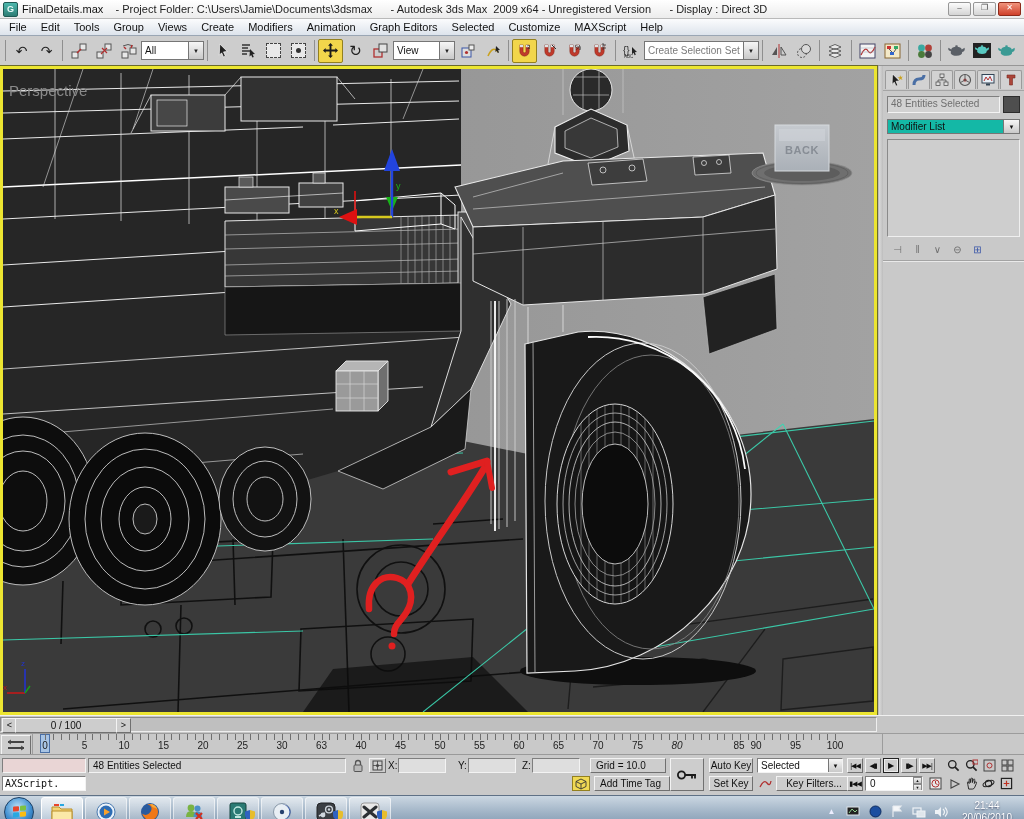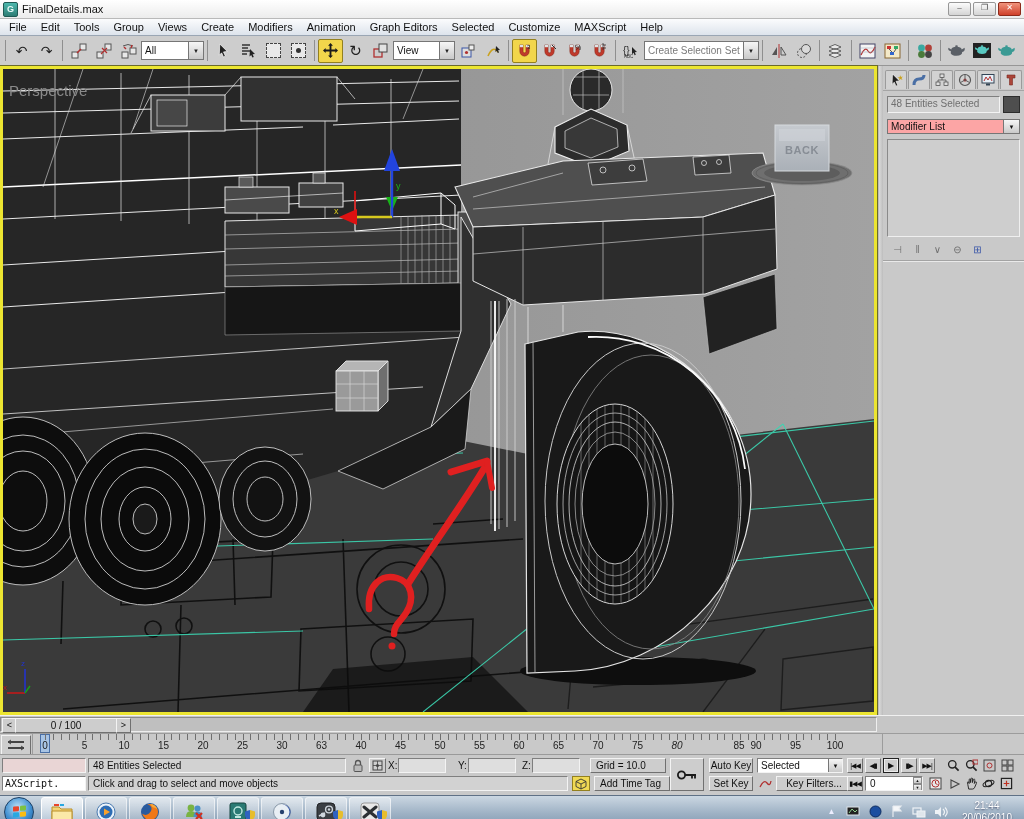--- a/index.html
+++ b/index.html
@@ -46,21 +46,21 @@
   .vp-stats .r{display:flex}.vp-stats .l{width:60px}
   .divider{width:6px;background:linear-gradient(90deg,#8c8c8c,#d8d8d8 40%,#bdbdbd);flex:none}
   .panel{width:141px;background:#c9c9c9;flex:none;display:flex;flex-direction:column;font-size:10px}
   .panel-tabs{display:flex;height:22px;align-items:center;padding:2px 2px 0;gap:1px;border-bottom:1px solid #a5a5a5}
   .ptab{width:21px;height:18px;display:flex;align-items:center;justify-content:center;border:1px solid #9b9b9b;
         border-bottom:none;background:#d2d2d2;border-radius:2px 2px 0 0}
   .selrow{display:flex;gap:3px;margin:5px 4px 3px}
   .selfield{flex:1;height:13px;padding:1px 3px;color:#6f6f6f;font-size:10px;overflow:hidden;white-space:nowrap}
   .swatch{width:15px;height:15px;background:#4e4e4e;border:1px solid #2d2d2d}
   .moddd{display:flex;height:15px;margin:3px 4px}
-  .moddd .txt{flex:1;background:#fca5a5;border:1px solid #767676;border-right:none;padding:1px 3px;font-size:10px}
+  .moddd .txt{flex:1;background:#14b8a6;border:1px solid #767676;border-right:none;padding:1px 3px;font-size:10px}
   .moddd .da{width:15px;background:linear-gradient(#f6f6f6,#c9c9c9);border:1px solid #767676;display:flex;
              align-items:center;justify-content:center;font-size:6px}
   .stack{height:96px;margin:2px 4px;background:#cecece;border:1px solid;border-color:#8a8a8a #efefef #efefef #8a8a8a}
   .stackbtns{display:flex;gap:3px;padding:3px 6px;align-items:center;border-bottom:1px solid #a3a3a3}
   .sbtn{width:17px;height:15px;display:flex;align-items:center;justify-content:center;font-size:10px;color:#707070}
   .panel-rest{flex:1;border-top:1px solid #e9e9e9}
 
   
   .timeslider{height:17px;background:#c6c6c6;position:relative;border-top:1px solid #f0f0f0}
   .ts-inner{position:absolute;left:0;top:1px;width:877px;height:15px;background:#bfbfbf;
@@ -144,21 +144,21 @@
       <path d="M9,6 H20 M16,6 V9.4 M19,6 V9.4" stroke="#1a1a1a" stroke-width="1.8"></path>
     </symbol>
   <symbol id="sym-lock" viewBox="0 0 12 14">
       <rect x="2" y="6" width="8" height="6.5" rx="1" fill="#b9b9b9" stroke="#555" stroke-width="1"></rect>
       <path d="M3.5,6 V4 a2.5,2.5 0 0 1 5,0 V6" fill="none" stroke="#555" stroke-width="1.3"></path>
     </symbol>
 </svg>
 
 <div class="titlebar">
   <div class="appicon">G</div>
-  <span style="font-weight:normal">FinalDetails.max</span>
+  <span style="font-weight:normal">FinalDetails.max</span><span style="color:#222">    - Project Folder: C:\Users\Jamie\Documents\3dsmax      - Autodesk 3ds Max  2009 x64 - Unregistered Version      - Display : Direct 3D</span>
   <div class="win-buttons">
     <div class="wb">–</div>
     <div class="wb">❐</div>
     <div class="wb close">✕</div>
   </div>
 </div>
 
 <div class="menubar" id="menubar">
     <span>File</span>
     <span>Edit</span>
@@ -820,21 +820,20 @@
   <div class="sb r1 navbtn" style="left:999px;width:16px;color:#222">
       <svg width="13" height="13">
         <rect x="1" y="1" width="5" height="5" fill="none" stroke="#444"></rect>
         <rect x="7" y="1" width="5" height="5" fill="none" stroke="#444"></rect>
         <rect x="1" y="7" width="5" height="5" fill="none" stroke="#444"></rect>
         <rect x="7" y="7" width="5" height="5" fill="none" stroke="#444"></rect>
       </svg>
     </div>
 
   <div class="sb r2 whitefield" style="left:2px;width:84px;padding-left:2px;font-family:'DejaVu Sans Mono',monospace;font-size:10px">AXScript.</div>
-  <div class="sb r2 sunken" style="left:88px;width:480px;padding-left:4px">Click and drag to select and move objects</div>
   <div class="sb r2 navbtn" style="left:572px;width:18px;background:#f0d954;border:1px solid #93801f">
       <svg width="12" height="12">
         <path d="M6,1 L11,3.5 V8.5 L6,11 L1,8.5 V3.5 Z M1,3.5 L6,6 L11,3.5 M6,6 V11" fill="none" stroke="#333" stroke-width="0.9"></path>
       </svg>
     </div>
   <div class="sb r2 raised" style="left:594px;width:76px;padding-left:5px">Add Time Tag</div>
   <div class="sb r2 raised" style="left:709px;width:44px;justify-content:center">Set Key</div>
   <div class="sb r2 navbtn" style="left:757px;width:16px">
       <svg width="13" height="11">
         <path d="M1,9 Q5,1 8,5 T12,3" fill="none" stroke="#b03030" stroke-width="1.3"></path>

